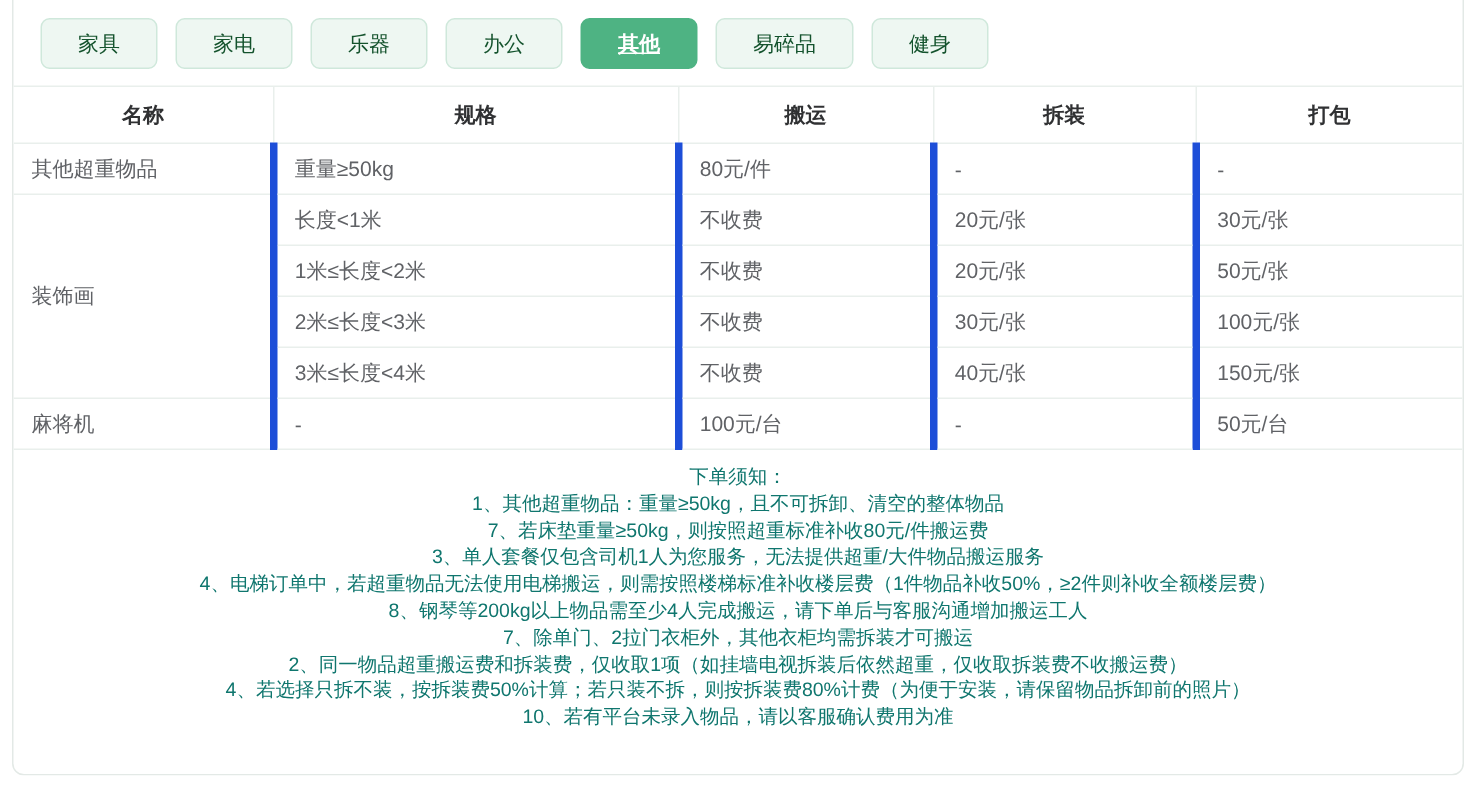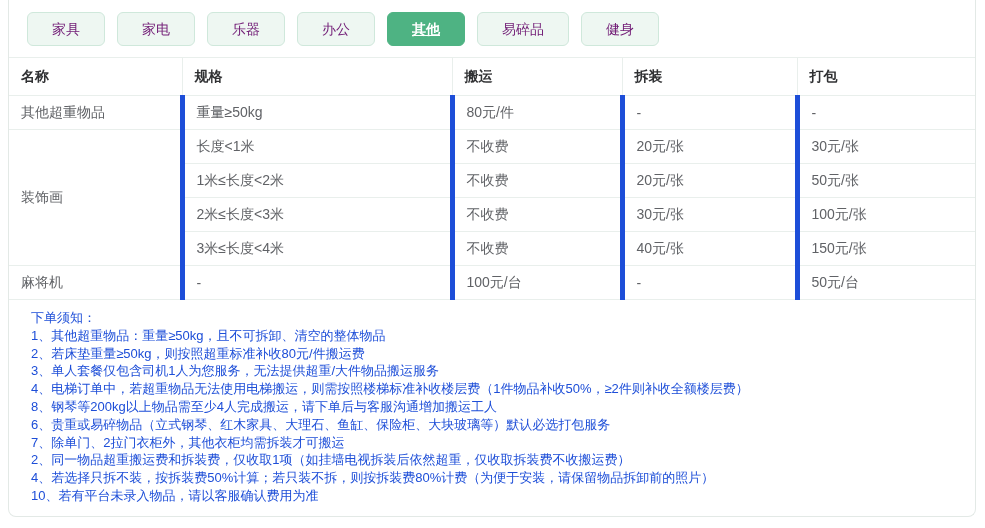--- a/index.html
+++ b/index.html
@@ -30,42 +30,42 @@
   }
   .tab {
     height: 34px;
     padding: 0 24px;
     box-sizing: border-box;
     border-radius: 6px;
     font-size: 14px;
     line-height: 32px;
     border: 1px solid #cfe8db;
     background: #eef7f2;
-    color: #701a75;
+    color: #14532d;
     cursor: pointer;
     font-family: inherit;
     white-space: nowrap;
   }
   .tab.active {
     background: #4eb383;
     border-color: #4eb383;
     color: #ffffff;
     font-weight: bold;
     text-decoration: underline;
   }
   
   .table-wrap { border-top: 1px solid #e9efec; }
   table {
     width: 100%;
     border-collapse: collapse;
     table-layout: fixed;
     font-size: 14px;
   }
   th {
-    text-align: left;
+    text-align: center;
     font-weight: 700;
     color: #303133;
     height: 37px;
     padding: 0 12px;
     border-bottom: 1px solid #e9efec;
     border-right: 1px solid #e9efec;
     background: #ffffff;
   }
   td {
     color: #606266;
@@ -77,21 +77,22 @@
     overflow: hidden;
     white-space: nowrap;
   }
   th:last-child, td:last-child { border-right: none; }
   td.name-cell { vertical-align: middle; }
   
   .notes {
     padding: 9px 22px 0 22px;
     font-size: 13px;
     line-height: 17.8px;
-    color: #1d4ed8;
+    color: #0f766e;
+    text-align: center;
   }
   .notes-line { white-space: nowrap; }
 </style>
 </head>
 <body>
 
 <div class="card">
 
   <div class="tabs">
       <button class="tab">家具</button>
@@ -162,25 +163,24 @@
             <td>50元/台</td>
           </tr>
         </tbody>
     </table>
   </div>
 
   <div class="notes">
     <div class="notes-line">下单须知：</div>
     <div>
         <div class="notes-line">1、其他超重物品：重量≥50kg，且不可拆卸、清空的整体物品</div>
-        <div class="notes-line">2、若床垫重量≥50kg，则按照超重标准补收80元/件搬运费</div>
+        <div class="notes-line">7、若床垫重量≥50kg，则按照超重标准补收80元/件搬运费</div>
         <div class="notes-line">3、单人套餐仅包含司机1人为您服务，无法提供超重/大件物品搬运服务</div>
         <div class="notes-line">4、电梯订单中，若超重物品无法使用电梯搬运，则需按照楼梯标准补收楼层费（1件物品补收50%，≥2件则补收全额楼层费）</div>
         <div class="notes-line">8、钢琴等200kg以上物品需至少4人完成搬运，请下单后与客服沟通增加搬运工人</div>
-        <div class="notes-line">6、贵重或易碎物品（立式钢琴、红木家具、大理石、鱼缸、保险柜、大块玻璃等）默认必选打包服务</div>
         <div class="notes-line">7、除单门、2拉门衣柜外，其他衣柜均需拆装才可搬运</div>
         <div class="notes-line">2、同一物品超重搬运费和拆装费，仅收取1项（如挂墙电视拆装后依然超重，仅收取拆装费不收搬运费）</div>
         <div class="notes-line">4、若选择只拆不装，按拆装费50%计算；若只装不拆，则按拆装费80%计费（为便于安装，请保留物品拆卸前的照片）</div>
         <div class="notes-line">10、若有平台未录入物品，请以客服确认费用为准</div>
       </div>
   </div>
 
 </div>
 
 </body></html>

